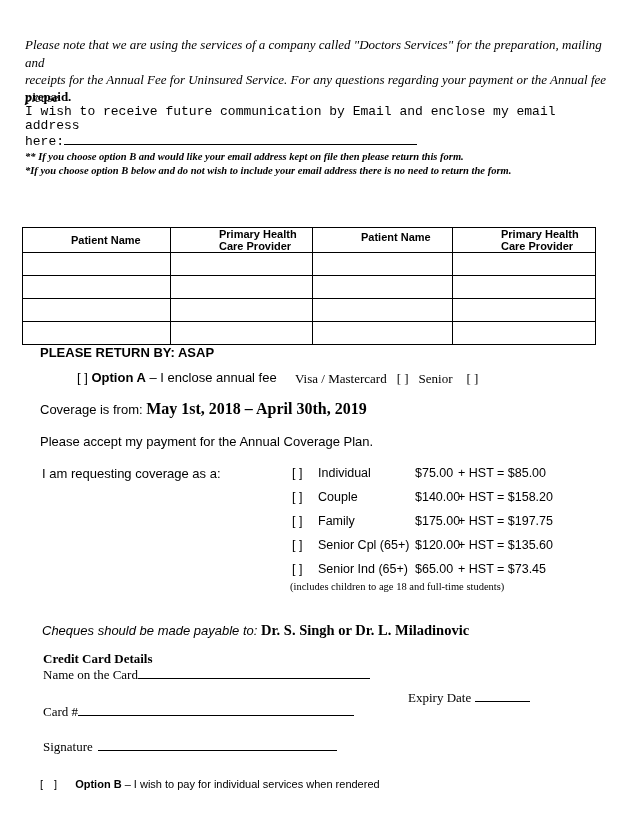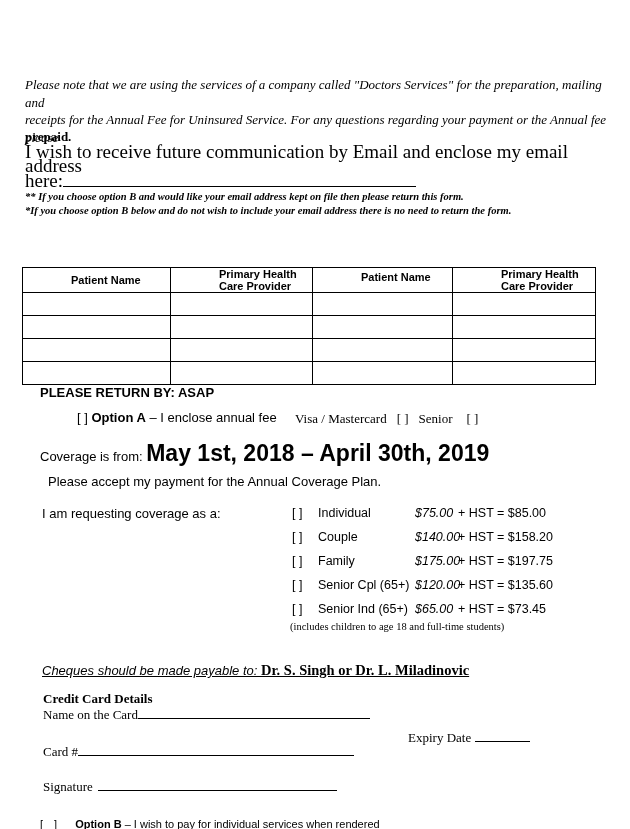--- a/index.html
+++ b/index.html
@@ -1,26 +1,26 @@
 <!DOCTYPE html>
 <html><head>
 <meta charset="utf-8">
 <style>
   * { margin:0; padding:0; box-sizing:border-box; }
   html,body { background:#fff; }
   body { width:630px; height:829px; position:relative; color:#000; overflow:hidden; }
 
-  .abs { position:absolute;margin-top:40px; }
+  .abs { position:absolute; }
 
   
   .para1 { top:36px; left:25px; width:585px; font:italic 13px/17.5px "Liberation Serif", serif; }
   .para1 .phone { font-style:normal; font-weight:bold; }
   .para2 { top:90px; left:25px; width:590px; font:13px/14.5px "Liberation Serif", serif; }
   .para2 b { font-weight:bold; }
-  .email-block { font-family:Liberation Serif, serif; font-size:19px; line-height:14.5px; }
+  .email-block { font-family:Liberation Mono, monospace; font-size:13px; line-height:14.5px; }
   .rule { display:inline-block; border-bottom:1px solid #000; height:11px; vertical-align:baseline; }
   .email-rule { width:353px; }
 
   .footnotes { top:150px; left:25px; width:580px; font:bold italic 10.5px/13.5px "Liberation Serif", serif; }
 
   
   .ptable { top:227px; left:22px; border-collapse:collapse; table-layout:fixed; }
   .ptable th, .ptable td { border:1px solid #000; padding:0 4px; }
   .ptable th { font:bold 11px "Liberation Sans", sans-serif; text-align:left; height:25px; vertical-align:middle;padding-left:48px; }
   .ptable th.va-top { vertical-align:top; padding-top:3px; }
@@ -30,32 +30,32 @@
   .return-by { top:345px; left:40px; font:bold 13px "Liberation Sans", sans-serif; }
 
   .optiona-row { top:370px; left:42px; font:13px "Liberation Sans", sans-serif; white-space:nowrap;padding-left:35px; }
   .optiona-row .bold { font-weight:bold; }
   .pay-methods { top:371px; left:295px; font:13px "Liberation Serif", serif; white-space:nowrap; }
   .pay-methods .box { margin-left:10px; }
   .pay-methods .cheque { margin-left:10px; }
   .pay-methods .box2 { margin-left:14px; }
 
   .coverage { top:400px; left:40px; font:13px "Liberation Sans", sans-serif; }
-  .coverage .period { font-size:23px; font-weight:bold; }
-  .accept { top:434px; left:48px; font:13px "Liberation Sans", sans-serif; }
+  .coverage .period { font-size:16px; font-weight:bold;font-family:Liberation Serif, serif; }
+  .accept { top:434px; left:40px; font:13px "Liberation Sans", sans-serif; }
 
   .request-label { top:466px; left:42px; font:13px "Liberation Sans", sans-serif; }
   .plans { top:461px; left:292px; font:12.5px "Liberation Sans", sans-serif; }
   .plan-row { display:flex; height:24px; align-items:center; white-space:nowrap; }
   .plan-row .box { width:26px; }
   .plan-row .plabel { width:97px; }
-  .plan-row .amount { width:43px;font-style:italic; }
+  .plan-row .amount { width:43px; }
   .plans-note { top:581px; left:290px; font:10.5px "Liberation Serif", serif; }
 
-  .cheques-line { top:621px; left:42px; white-space:nowrap;text-decoration:underline; }
+  .cheques-line { top:621px; left:42px; white-space:nowrap; }
   .cheques-line .prefix { font:italic 13px "Liberation Sans", sans-serif; }
   .cheques-line .payees { font:bold 14.5px "Liberation Serif", serif; }
 
   .cc-title { top:651px; left:43px; font:bold 13px "Liberation Serif", serif; }
   .cc-row { font:13px "Liberation Serif", serif; white-space:nowrap; }
   .name-row { top:667px; left:43px; }
   .name-rule { width:232px; }
   .expiry-row { top:690px; left:408px; font:13px "Liberation Serif", serif; }
   .expiry-rule { width:55px; margin-left:4px; }
   .card-row { top:704px; left:43px; }

